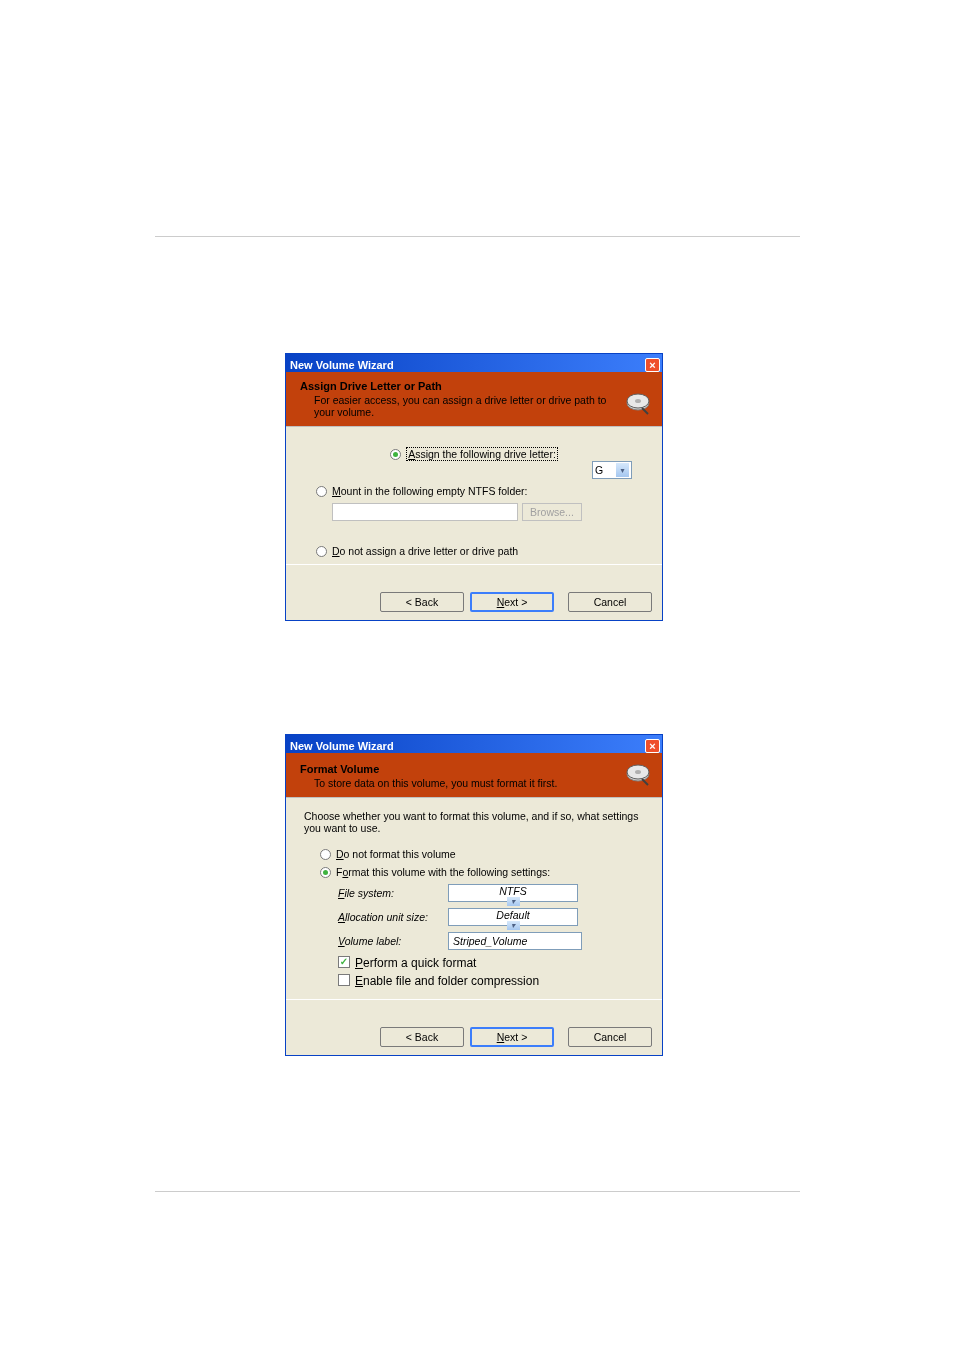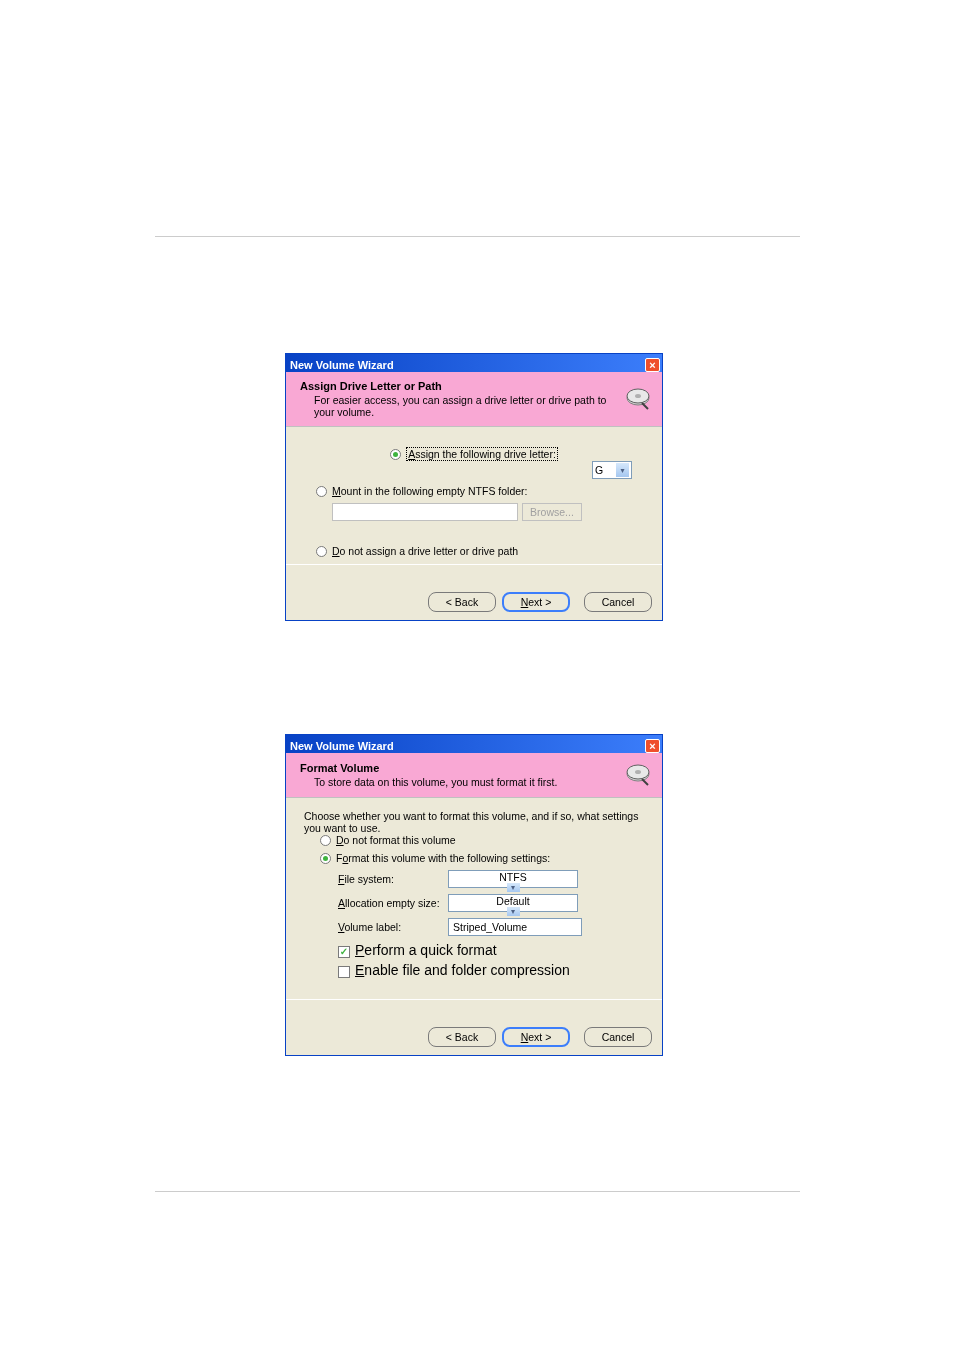--- a/index.html
+++ b/index.html
@@ -52,25 +52,25 @@
       justify-content: center;
       cursor: pointer;
     }
     .close-x {
       color: #ffffff;
       font-size: 11px;
       font-weight: bold;
       line-height: 1;
     }
     .header {
-      background: #f9a8d4;
+      background: #c2410c;
       padding: 8px 10px 8px 14px;
       display: flex;
       justify-content: space-between;
-      align-items: center;
+      align-items: flex-end;
       border-bottom: 1px solid #c0c0c0;
     }
     .header-text { flex: 1; }
     .header-title {
       font-weight: bold;
       font-size: 11px;
       margin-bottom: 2px;
     }
     .header-subtitle {
       font-size: 10.5px;
@@ -169,53 +169,55 @@
       bottom: 0;
       left: 0;
       right: 0;
       padding: 8px 10px;
       display: flex;
       justify-content: flex-end;
       gap: 6px;
       border-top: 1px solid #ffffff;
     }
     .btn {
-      width: 68px;
+      width: 84px;
       height: 20px;
       border: 1px solid #7a7a7a;
       background: #ece9d8;
       font-size: 10.5px;
       display: flex;
       align-items: center;
       justify-content: center;
       cursor: pointer;
-      border-radius: 8px;
+      border-radius: 2px;
       margin-top: 19px;
     }
     .btn.default {
       border: 2px solid #3c7efb;
     }
     .body-area2 {
       padding: 12px 18px 10px 18px;
     }
     .intro-text {
       font-size: 10.5px;
+      margin-bottom: 14px;
     }
     .format-section {
       padding-left: 16px;
     }
     .settings-indent {
       padding-left: 18px;
       margin-top: 6px;
     }
     .setting-row {
       display: flex;
       align-items: center;
       margin-bottom: 6px;
       font-size: 10.5px;
+      font-style: italic;
     }
     .setting-label {
       width: 110px;
       font-size: 10.5px;
     }
     .setting-select {
       width: 130px;
       height: 18px;
       border: 1px solid #7f9db9;
       background: #ffffff;
@@ -231,23 +233,23 @@
       height: 18px;
       border: 1px solid #7f9db9;
       background: #ffffff;
       padding: 0 4px;
       font-size: 10.5px;
       display: flex;
       align-items: center;
     }
     .checkbox-row {
       display: flex;
-      align-items: flex-end;
+      align-items: flex-start;
       margin-bottom: 4px;
-      font-size: 14px;
+      font-size: 12px;
     }
     .checkbox {
       width: 12px;
       height: 12px;
       border: 1px solid #7a7a7a;
       background: #ffffff;
       margin-right: 5px;
       display: inline-flex;
       align-items: center;
       justify-content: center;
@@ -362,21 +364,21 @@
       </div>
       <div class="settings-indent">
         <div class="setting-row">
           <span class="setting-label"><span class="underline">F</span><span>ile system:</span></span>
           <div class="setting-select">
             <span>NTFS</span>
             <span class="dropdown-arrow">▾</span>
           </div>
         </div>
         <div class="setting-row">
-          <span class="setting-label"><span class="underline">A</span><span>llocation empty size:</span></span>
+          <span class="setting-label"><span class="underline">A</span><span>llocation unit size:</span></span>
           <div class="setting-select">
             <span>Default</span>
             <span class="dropdown-arrow">▾</span>
           </div>
         </div>
         <div class="setting-row">
           <span class="setting-label"><span class="underline">V</span><span>olume label:</span></span>
           <div class="setting-input">
             <span>Striped_Volume</span>
           </div>

